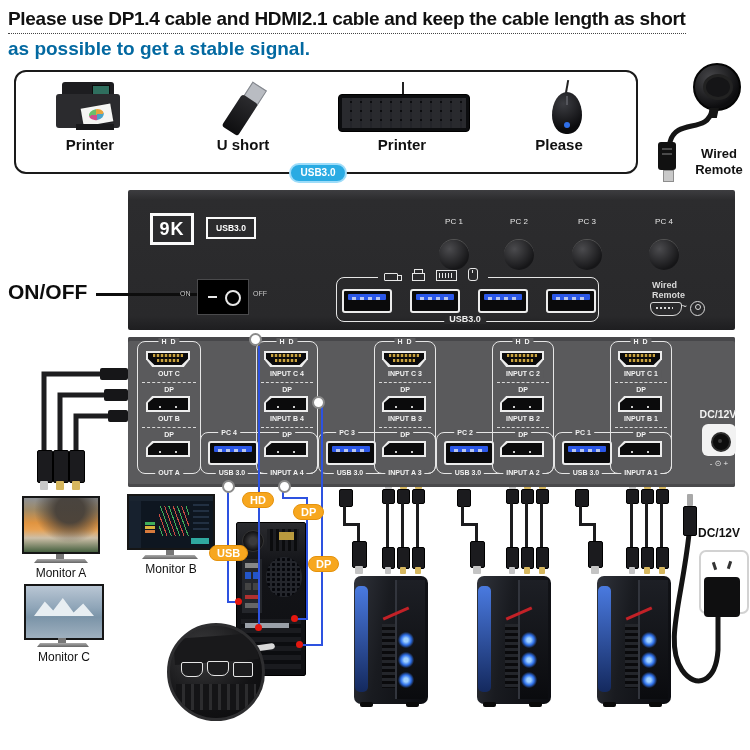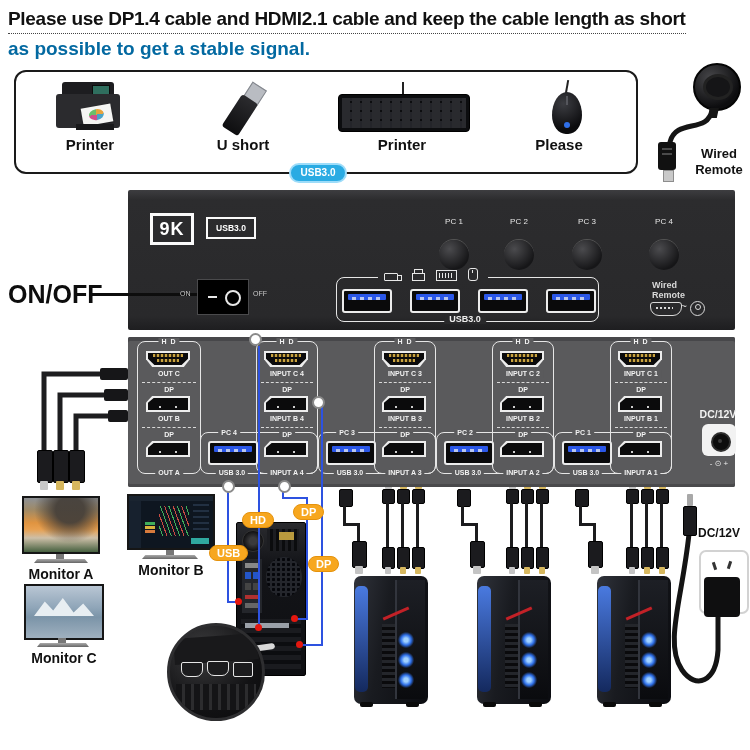--- a/index.html
+++ b/index.html
@@ -42,21 +42,21 @@
   .dpp .d1{left:13px}.dpp .d2{right:13px}
   .usbp{position:absolute;width:46px;height:20px;background:#0a0a0b;border:2px solid #ececec;border-radius:3px}
   .usbp .t{position:absolute;left:4px;right:4px;top:3px;height:6px;background:#2b57e8;border-radius:1px}
   .usbp .c{position:absolute;left:8px;right:8px;top:6px;height:3px;
            background:repeating-linear-gradient(90deg,#b9c6ef 0 4px,transparent 4px 8px)}
   .wdot{position:absolute;width:9px;height:9px;border-radius:50%;background:#fff;border:2px solid #8a8a8a;z-index:8}
   .rdot{position:absolute;width:7px;height:7px;border-radius:50%;background:#e3170f;z-index:9}
   .bline{position:absolute;background:#2d52e0;z-index:7}
   .obadge{position:absolute;background:#f7a71f;border:1px solid #e5920c;color:#fff;font-size:11px;font-weight:bold;
           padding:0px 7px;border-radius:9px;line-height:14px;z-index:8}
-  .mon-label{position:absolute;font-size:14px;font-weight:bold;color:#111;text-align:center}
+  .mon-label{position:absolute;font-size:12px;font-weight:normal;color:#111;text-align:center}
   .screen{position:absolute;border:2px solid #161616}
   .neck{position:absolute;background:#777}
   .mbase{position:absolute;background:linear-gradient(#aaa,#666);clip-path:polygon(6% 0,94% 0,100% 100%,0 100%)}
   .cline{position:absolute;background:#1c1c1e}
   .cblock{position:absolute;background:#1b1b1e;border-radius:2px;border:1px solid #000}
   .ctip{position:absolute;border-radius:1px}
   .gtower{position:absolute;width:74px;height:128px;z-index:2}
   .gt-body{position:absolute;inset:0;border-radius:7px;background:linear-gradient(100deg,#30333b 0%,#191b20 40%,#0b0c10 100%)}
   .gt-blue{position:absolute;left:1px;top:10px;width:13px;height:106px;border-radius:5px;
            background:linear-gradient(#4a7ae0,#14295e)}
@@ -148,21 +148,21 @@
 
 <div class="abs pcl" style="left:439px;top:217px;z-index:3">PC 1</div>
 <div class="abs pcl" style="left:504px;top:217px;z-index:3">PC 2</div>
 <div class="abs pcl" style="left:572px;top:217px;z-index:3">PC 3</div>
 <div class="abs pcl" style="left:649px;top:217px;z-index:3">PC 4</div>
 <div class="abs pcbtn" style="left:439px;top:240px;z-index:3"></div>
 <div class="abs pcbtn" style="left:504px;top:240px;z-index:3"></div>
 <div class="abs pcbtn" style="left:572px;top:240px;z-index:3"></div>
 <div class="abs pcbtn" style="left:649px;top:240px;z-index:3"></div>
 
-<div class="abs" style="left:8px;top:280px;font-size:25px;font-weight:bold;color:#0d0d0d;z-index:3">ON/OFF</div>
+<div class="abs" style="left:8px;top:280px;font-size:21px;font-weight:bold;color:#0d0d0d;z-index:3">ON/OFF</div>
 <div class="abs" style="left:96px;top:293px;width:102px;height:2.5px;background:#0d0d0d;z-index:3"></div>
 <div class="abs" style="left:180px;top:290px;font-size:7px;color:#c8c8c8;z-index:3">ON</div>
 <div class="abs" style="left:197px;top:279px;width:50px;height:34px;background:#000;border:1px solid #4a4a4c;z-index:3">
   <div class="abs" style="left:10px;top:16px;width:9px;height:2px;background:#e8e8e8"></div>
   <div class="abs" style="left:27px;top:10px;width:12px;height:12px;border:2px solid #e8e8e8;border-radius:50%"></div>
 </div>
 <div class="abs" style="left:253px;top:290px;font-size:7px;color:#c8c8c8;z-index:3">OFF</div>
 
 <div class="abs grp" style="left:336px;top:277px;width:261px;height:43px;z-index:3"></div>
 <div class="abs" style="left:378px;top:275px;width:110px;height:5px;background:#2a2a2c;z-index:4"></div>
@@ -419,21 +419,21 @@
 <div class="bline" style="left:258px;top:346px;width:2px;height:282px"></div>
 <div class="bline" style="left:282px;top:491px;width:2px;height:8px"></div>
 <div class="bline" style="left:282px;top:497px;width:26px;height:2px"></div>
 <div class="bline" style="left:306px;top:497px;width:2px;height:123px"></div>
 <div class="bline" style="left:294px;top:618px;width:14px;height:2px"></div>
 <div class="bline" style="left:321px;top:407px;width:2px;height:239px"></div>
 <div class="bline" style="left:299px;top:644px;width:24px;height:2px"></div>
 <div class="bline" style="left:227px;top:491px;width:2px;height:112px"></div>
 <div class="bline" style="left:227px;top:601px;width:14px;height:2px"></div>
 
-<div class="obadge" style="left:242px;top:512px">HD</div>
+<div class="obadge" style="left:242px;top:492px">HD</div>
 <div class="obadge" style="left:293px;top:504px">DP</div>
 <div class="obadge" style="left:209px;top:545px">USB</div>
 <div class="obadge" style="left:308px;top:556px">DP</div>
 
 <div class="rdot" style="left:235px;top:598px"></div>
 <div class="rdot" style="left:255px;top:624px"></div>
 <div class="rdot" style="left:291px;top:615px"></div>
 <div class="rdot" style="left:296px;top:641px"></div>
 
 <div class="abs" style="left:22px;top:496px;width:78px;height:84px;z-index:2">

